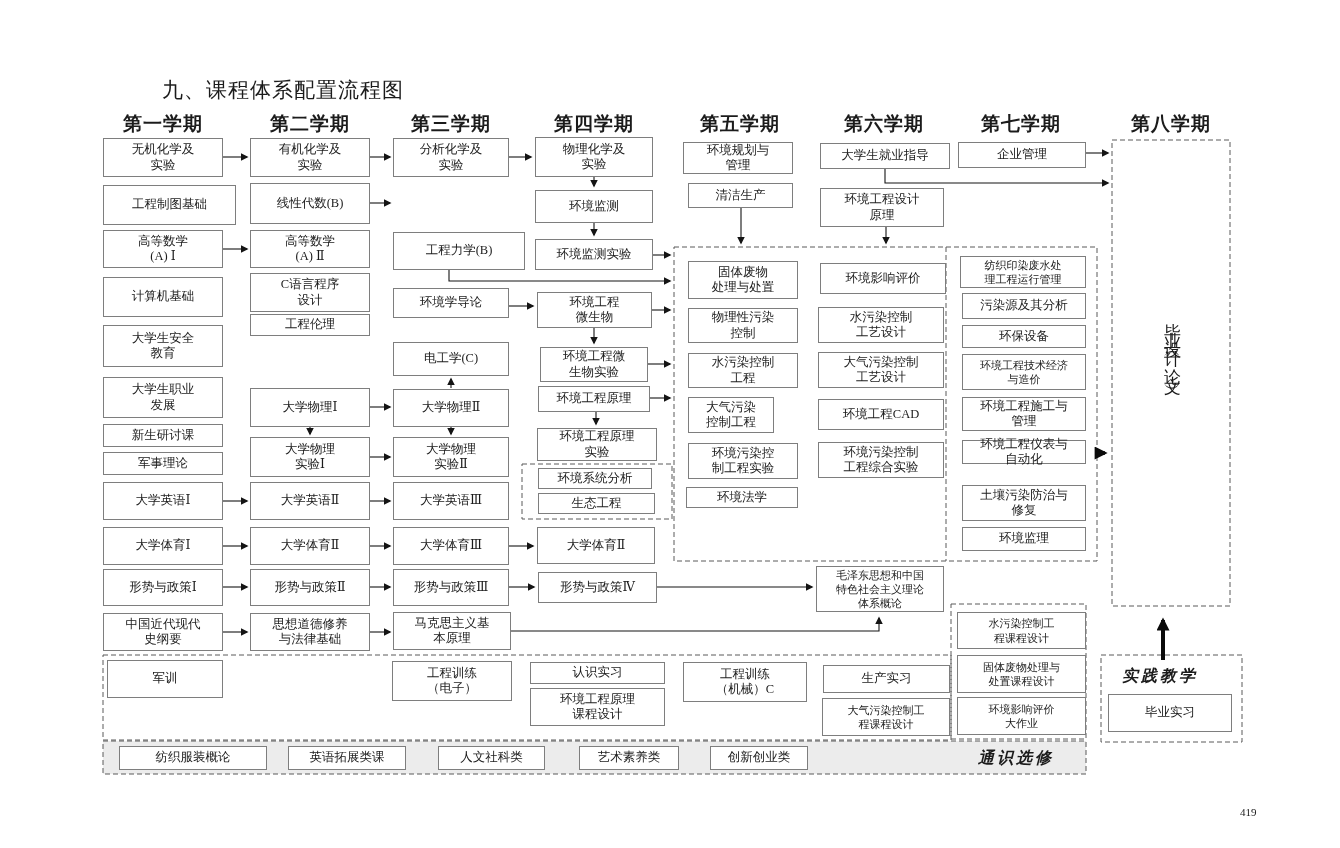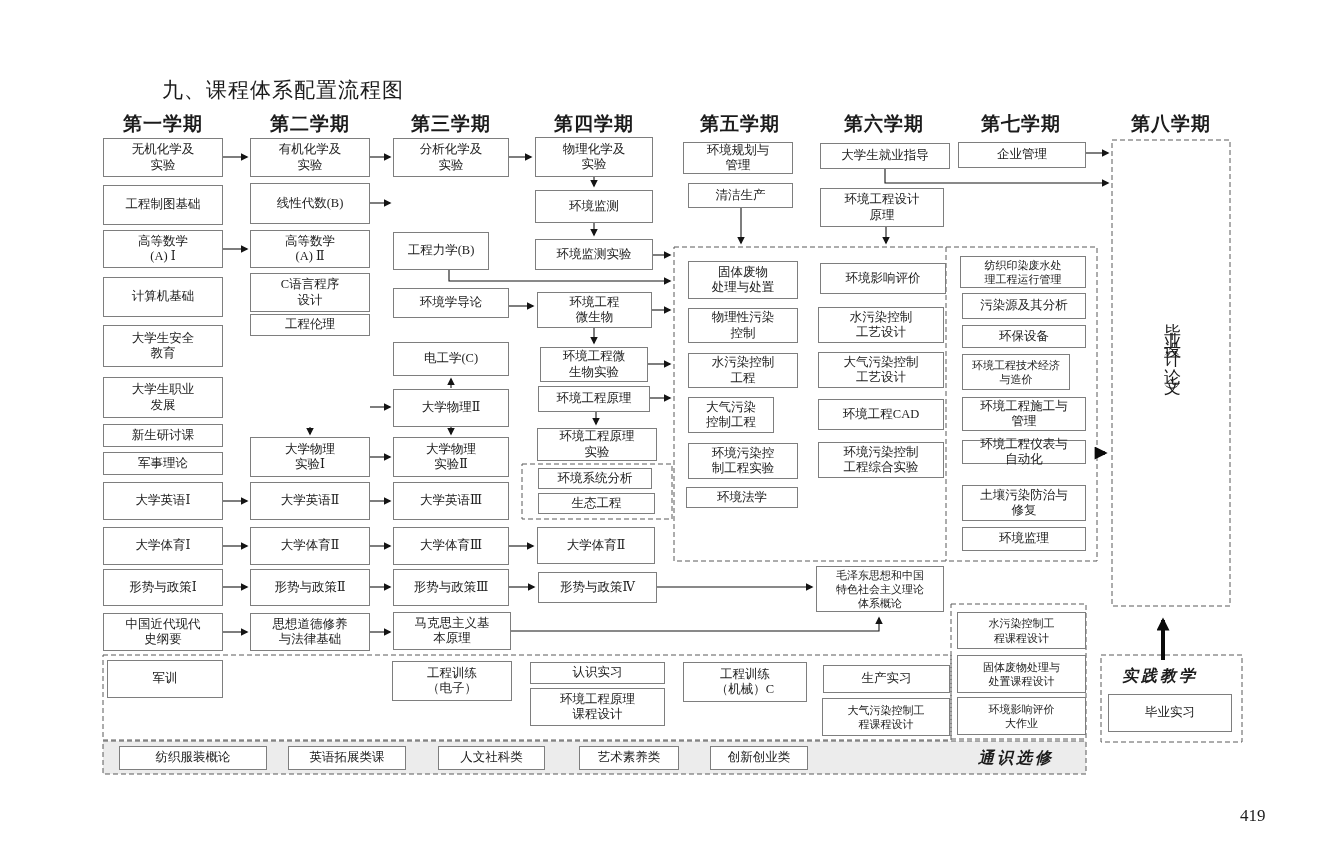--- a/index.html
+++ b/index.html
@@ -11,21 +11,21 @@
      white-space:pre-line;font-size:12.5px;line-height:1.22;color:#1b1b1b;}
   .sm{font-size:11px;line-height:1.3;}
   .hd{position:absolute;z-index:2;width:140px;text-align:center;
       font-weight:bold;font-size:19px;letter-spacing:1px;white-space:nowrap;}
   #title{position:absolute;z-index:2;left:124px;top:76px;font-family:"Liberation Sans","DejaVu Sans",sans-serif;
       font-weight:normal;font-size:21px;letter-spacing:1px;margin-left:38px;}
   .itlabel{position:absolute;z-index:2;font-weight:bold;font-style:italic;font-size:16px;
       letter-spacing:3px;white-space:nowrap;}
   .vt{position:absolute;z-index:2;left:1152px;top:310px;width:40px;height:230px;
       writing-mode:vertical-rl;text-orientation:upright;font-size:17px;letter-spacing:9px;line-height:40px;}
-  #pageno{position:absolute;z-index:2;left:1240px;top:806px;font-size:17px;font-family:Liberation Serif, serif;}
+  #pageno{position:absolute;z-index:2;left:1240px;top:806px;font-size:11px;font-family:Liberation Serif, serif;}
 </style>
 </head>
 <body>
 
 <div id="page">
 
   <svg id="connectors" width="1340" height="848" viewBox="0 0 1340 848">
     <defs>
       <marker id="ah" viewBox="0 0 10 10" refX="8" refY="5" markerWidth="8.5" markerHeight="7.5" markerUnits="userSpaceOnUse" orient="auto-start-reverse">
         <path d="M0,0 L10,5 L0,10 z" fill="#141414"></path>
@@ -96,21 +96,21 @@
   <div class="hd" style="left:240px;top:111px">第二学期</div>
   <div class="hd" style="left:381px;top:111px">第三学期</div>
   <div class="hd" style="left:524px;top:111px">第四学期</div>
   <div class="hd" style="left:670px;top:111px">第五学期</div>
   <div class="hd" style="left:814px;top:111px">第六学期</div>
   <div class="hd" style="left:951px;top:111px">第七学期</div>
   <div class="hd" style="left:1101px;top:111px">第八学期</div>
 
   <div class="b" style="left:103px;top:138px;width:120px;height:39px">无机化学及
 实验</div>
-  <div class="b" style="left:103px;top:185px;width:120px;height:40px">工程制图基础</div>
+  <div class="b" style="left:103px;top:185px;width:133px;height:40px">工程制图基础</div>
   <div class="b" style="left:103px;top:230px;width:120px;height:38px">高等数学
 (A) Ⅰ</div>
   <div class="b" style="left:103px;top:277px;width:120px;height:40px">计算机基础</div>
   <div class="b" style="left:103px;top:325px;width:120px;height:42px">大学生安全
 教育</div>
   <div class="b" style="left:103px;top:377px;width:120px;height:41px">大学生职业
 发展</div>
   <div class="b" style="left:103px;top:424px;width:120px;height:23px">新生研讨课</div>
   <div class="b" style="left:103px;top:452px;width:120px;height:23px">军事理论</div>
   <div class="b" style="left:103px;top:482px;width:120px;height:38px">大学英语Ⅰ</div>
@@ -120,31 +120,32 @@
 史纲要</div>
 
   <div class="b" style="left:250px;top:138px;width:120px;height:39px">有机化学及
 实验</div>
   <div class="b" style="left:250px;top:183px;width:120px;height:41px">线性代数(B)</div>
   <div class="b" style="left:250px;top:230px;width:120px;height:38px">高等数学
 (A) Ⅱ</div>
   <div class="b" style="left:250px;top:273px;width:120px;height:39px">C语言程序
 设计</div>
   <div class="b" style="left:250px;top:314px;width:120px;height:22px">工程伦理</div>
+  <div class="b" style="left:250px;top:388px;width:120px;height:39px">大学物理Ⅰ</div>
   <div class="b" style="left:250px;top:437px;width:120px;height:40px">大学物理
 实验Ⅰ</div>
   <div class="b" style="left:250px;top:482px;width:120px;height:38px">大学英语Ⅱ</div>
   <div class="b" style="left:250px;top:527px;width:120px;height:38px">大学体育Ⅱ</div>
   <div class="b" style="left:250px;top:569px;width:120px;height:37px">形势与政策Ⅱ</div>
   <div class="b" style="left:250px;top:613px;width:120px;height:38px">思想道德修养
 与法律基础</div>
 
   <div class="b" style="left:393px;top:138px;width:116px;height:39px">分析化学及
 实验</div>
-  <div class="b" style="left:393px;top:232px;width:96px;height:38px">工程力学(B)</div>
+  <div class="b" style="left:393px;top:232px;width:132px;height:38px">工程力学(B)</div>
   <div class="b" style="left:393px;top:288px;width:116px;height:30px">环境学导论</div>
   <div class="b" style="left:393px;top:342px;width:116px;height:34px">电工学(C)</div>
   <div class="b" style="left:393px;top:389px;width:116px;height:38px">大学物理Ⅱ</div>
   <div class="b" style="left:393px;top:437px;width:116px;height:40px">大学物理
 实验Ⅱ</div>
   <div class="b" style="left:393px;top:482px;width:116px;height:38px">大学英语Ⅲ</div>
   <div class="b" style="left:393px;top:527px;width:116px;height:38px">大学体育Ⅲ</div>
   <div class="b" style="left:393px;top:569px;width:116px;height:37px">形势与政策Ⅲ</div>
   <div class="b" style="left:393px;top:612px;width:118px;height:38px">马克思主义基
 本原理</div>
@@ -193,21 +194,21 @@
   <div class="b" style="left:818px;top:352px;width:126px;height:36px">大气污染控制
 工艺设计</div>
   <div class="b" style="left:818px;top:399px;width:126px;height:31px">环境工程CAD</div>
   <div class="b" style="left:818px;top:442px;width:126px;height:36px">环境污染控制
 工程综合实验</div>
 
   <div class="b sm" style="left:960px;top:256px;width:126px;height:32px">纺织印染废水处
 理工程运行管理</div>
   <div class="b" style="left:962px;top:293px;width:124px;height:26px">污染源及其分析</div>
   <div class="b" style="left:962px;top:325px;width:124px;height:23px">环保设备</div>
-  <div class="b sm" style="left:962px;top:354px;width:108px;height:36px">环境工程技术经济
+  <div class="b sm" style="left:962px;top:354px;width:124px;height:36px">环境工程技术经济
 与造价</div>
   <div class="b" style="left:962px;top:397px;width:124px;height:34px">环境工程施工与
 管理</div>
   <div class="b" style="left:962px;top:440px;width:124px;height:24px">环境工程仪表与
 自动化</div>
   <div class="b" style="left:962px;top:485px;width:124px;height:36px">土壤污染防治与
 修复</div>
   <div class="b" style="left:962px;top:527px;width:124px;height:24px">环境监理</div>
 
   <div class="b sm" style="left:816px;top:566px;width:128px;height:46px">毛泽东思想和中国

